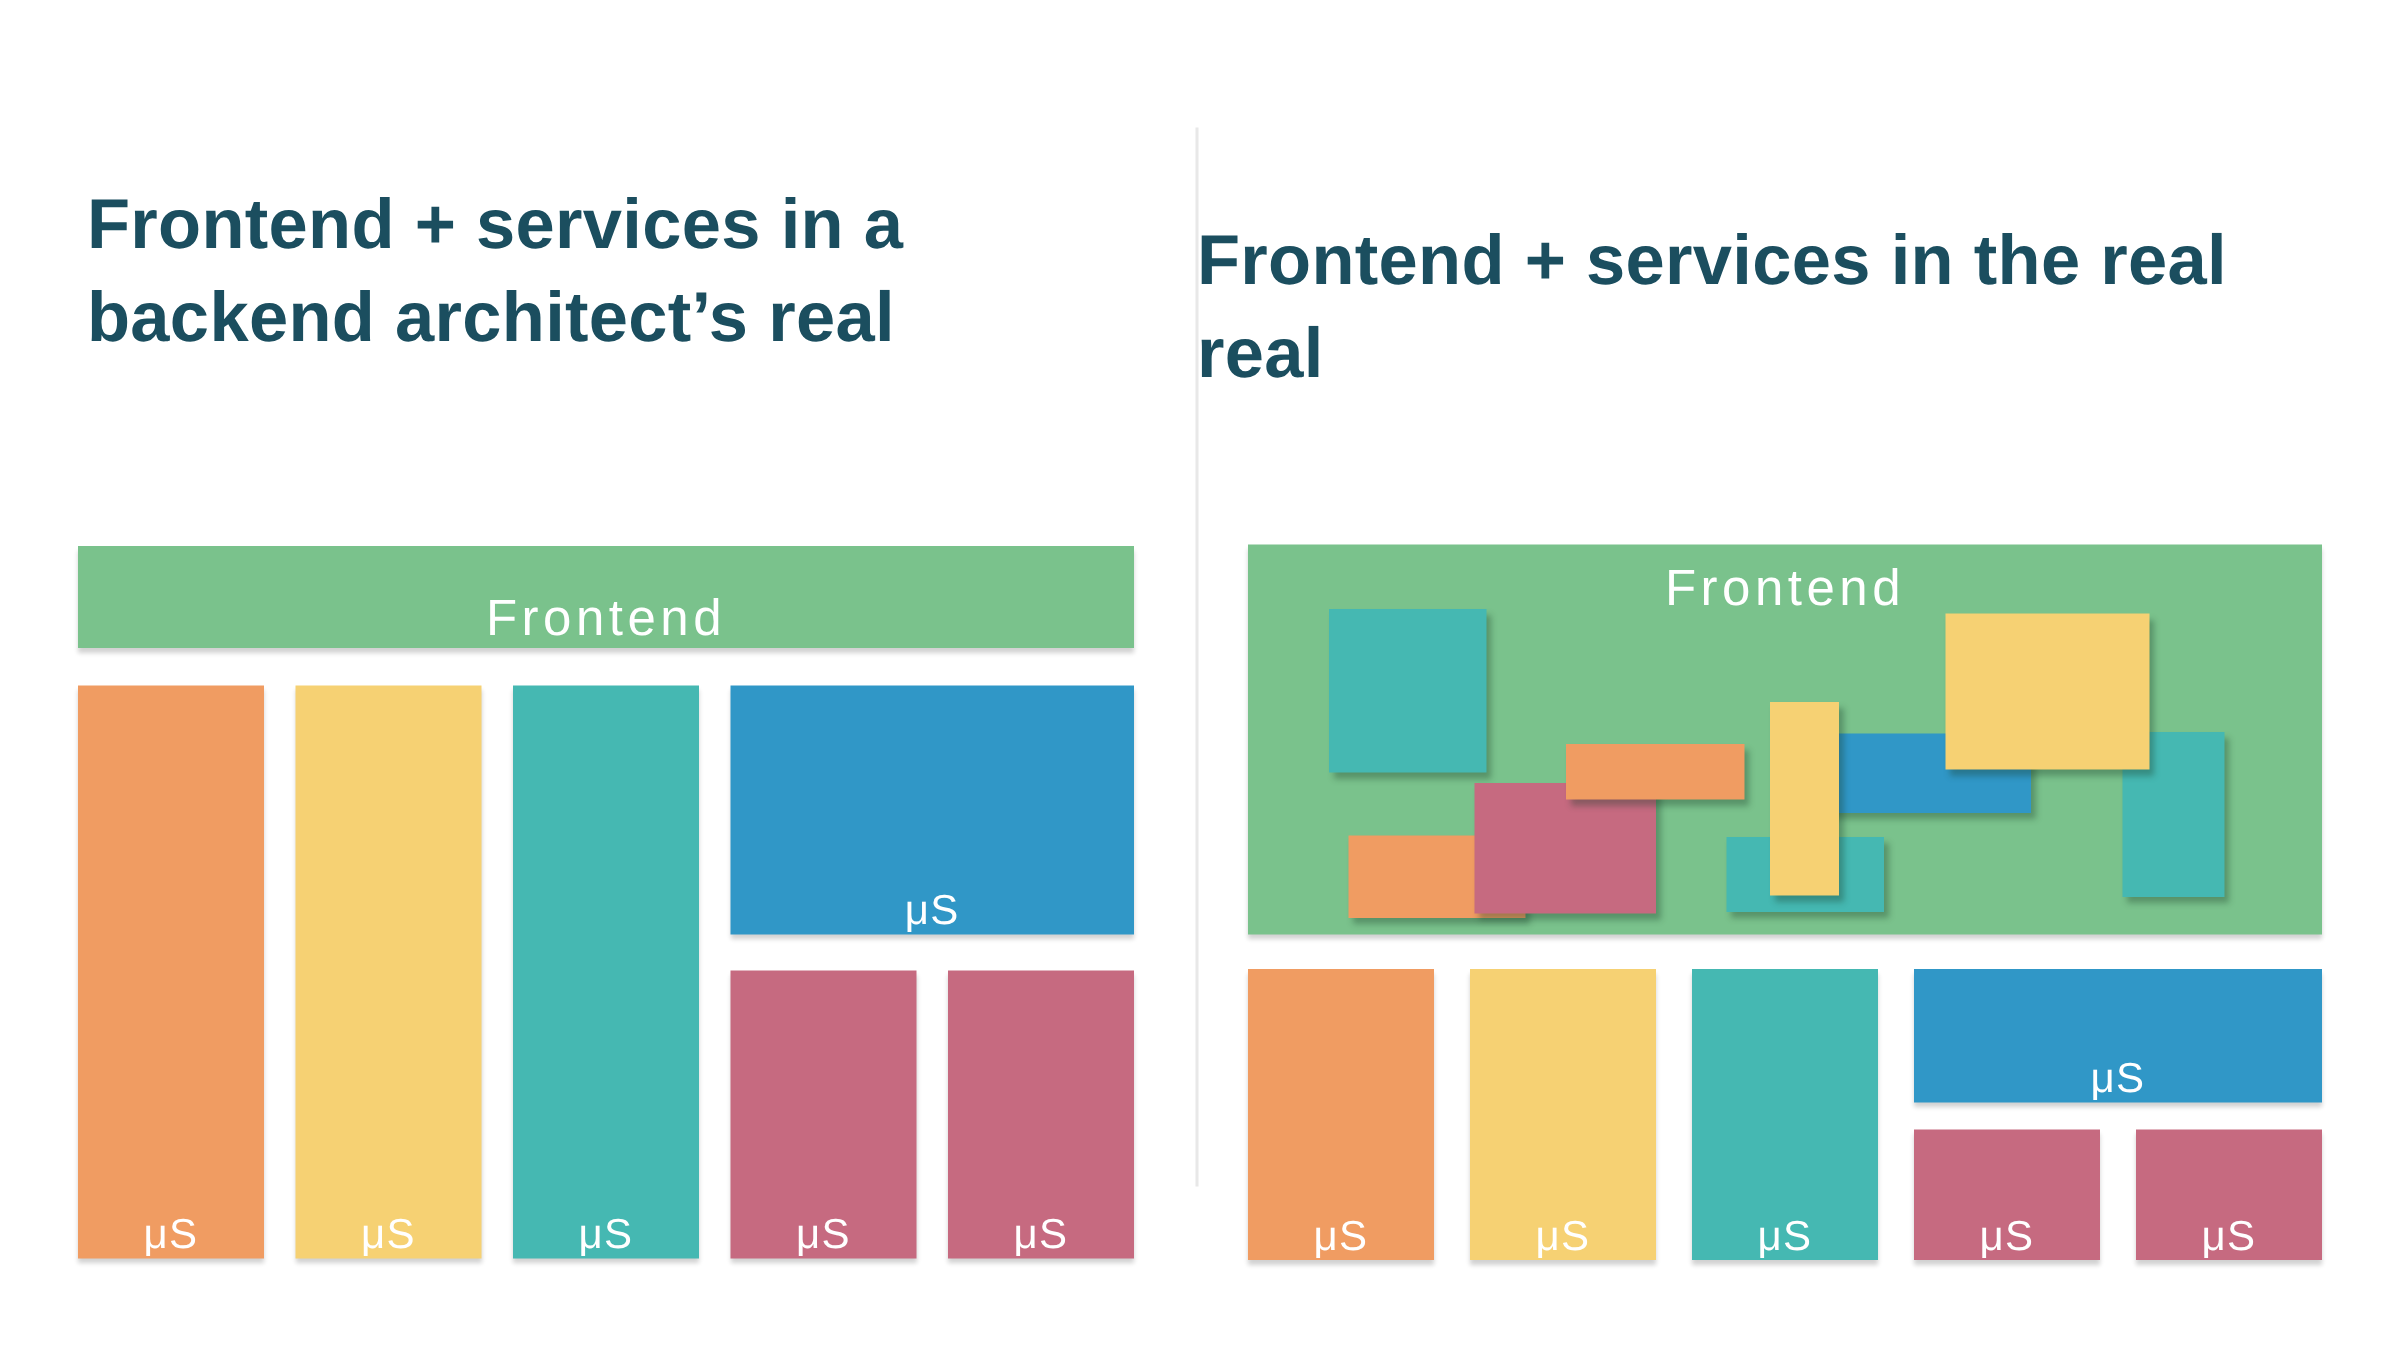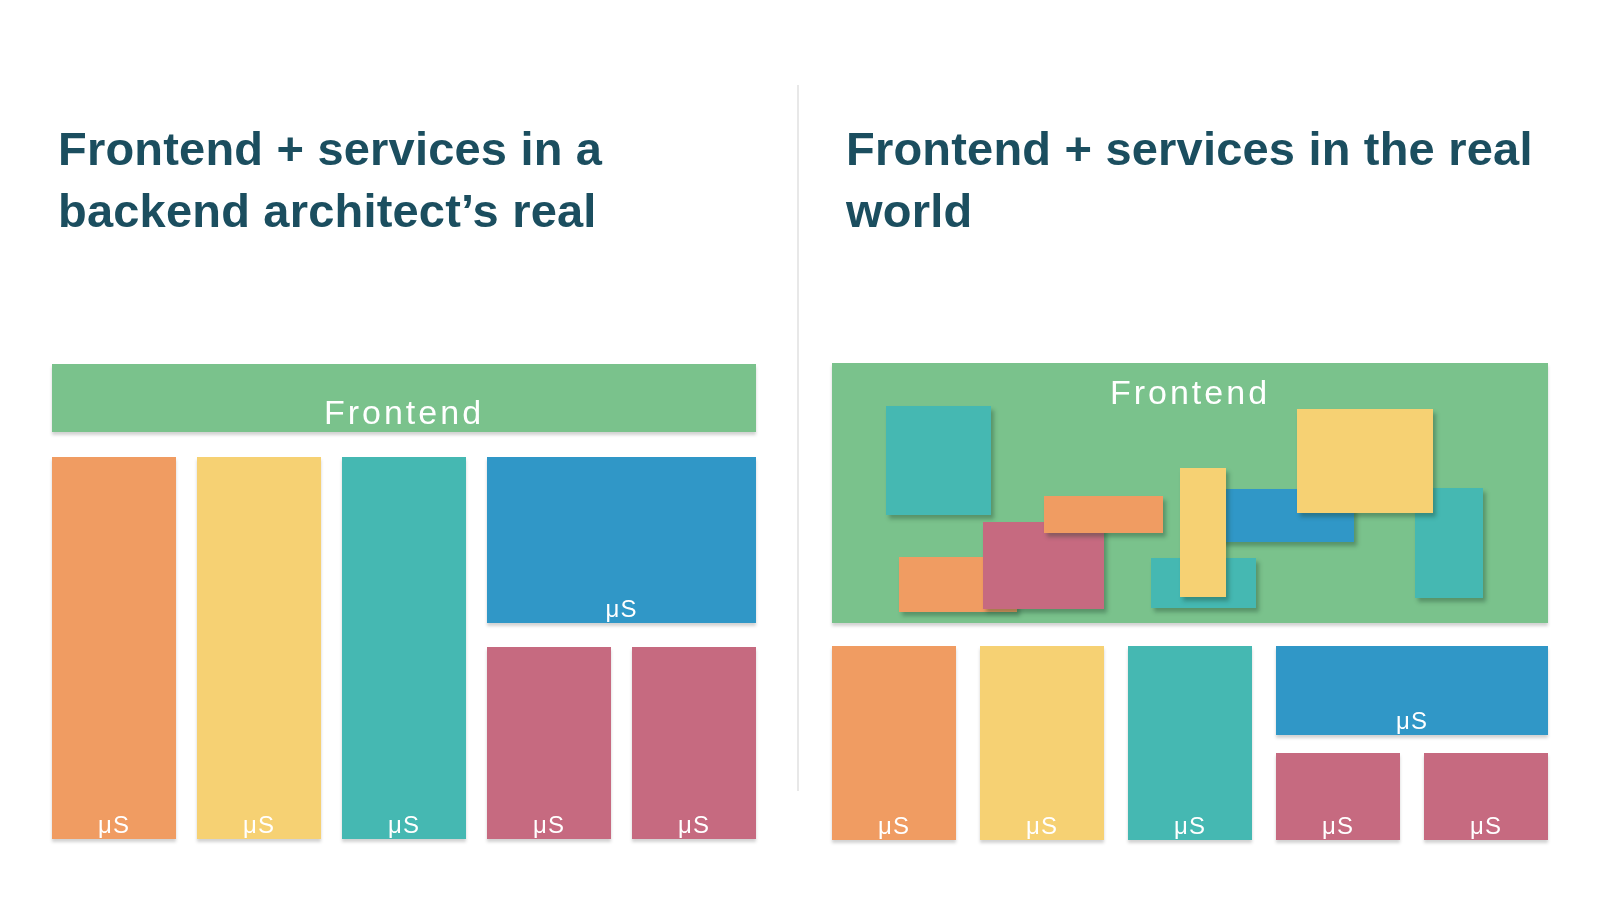--- a/index.html
+++ b/index.html
@@ -18,31 +18,31 @@
   }
   .title {
     position: absolute;
     top: 118px;
     font-size: 47px;
     font-weight: 700;
     line-height: 62px;
     letter-spacing: 0.2px;
   }
   .title-left  { left: 58px;  width: 660px; }
-  .title-right { left: 846px; width: 710px; }
+  .title-right { left: 798px; width: 710px; margin-top: 24px; }
 
   .block {
     position: absolute;
     display: flex;
     align-items: flex-end;
     justify-content: center;
     box-shadow: 0 3px 3px rgba(0,0,0,0.18);
   }
   .svc-label {
-    font-size: 24px;
+    font-size: 28px;
     font-weight: 400;
     letter-spacing: 1px;
   }
   .bar-label {
     font-size: 34px;
     font-weight: 400;
     letter-spacing: 3px;
   }
 
   
@@ -92,21 +92,21 @@
 
   <div class="divider" style="background-color: rgb(232, 232, 232);"></div>
 
   <div class="title title-left" style="color: rgb(27, 78, 95);">
     <div>Frontend + services in a</div>
     <div>backend architect’s real</div>
   </div>
 
   <div class="title title-right" style="color: rgb(27, 78, 95);">
     <div>Frontend + services in the real</div>
-    <div>world</div>
+    <div>real</div>
   </div>
 
   <div id="l-frontend" class="block" style="background-color: rgb(122, 194, 140);">
     <span class="bar-label" style="color: rgb(255, 255, 255);">Frontend</span>
   </div>
 
   <div id="l-orange" class="block" style="background-color: rgb(240, 156, 98);">
     <span class="svc-label" style="color: rgb(255, 255, 255);">μS</span>
   </div>
   <div id="l-yellow" class="block" style="background-color: rgb(246, 209, 115);">

